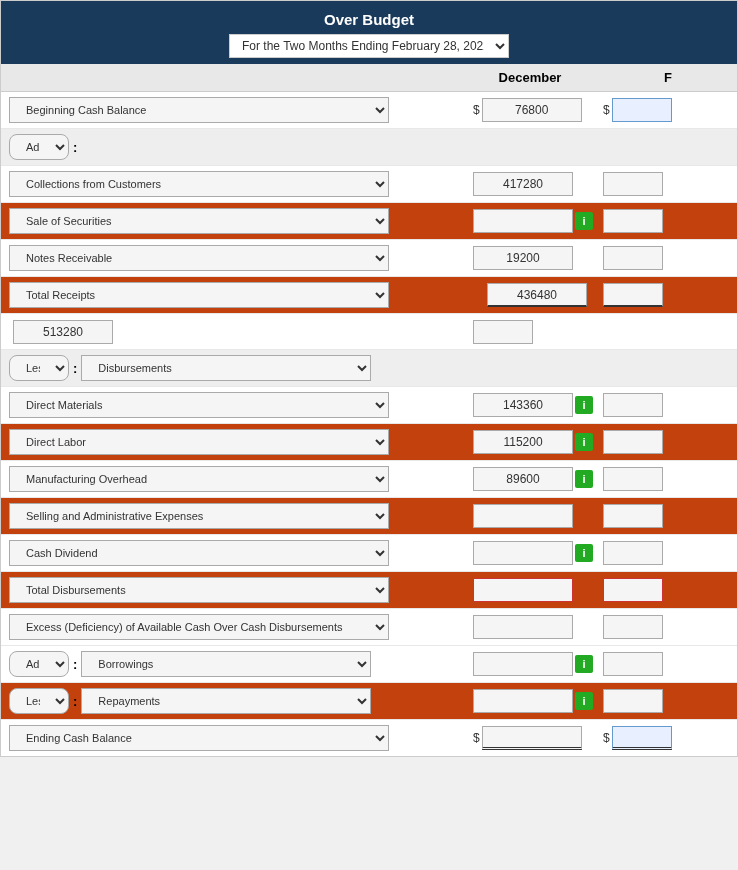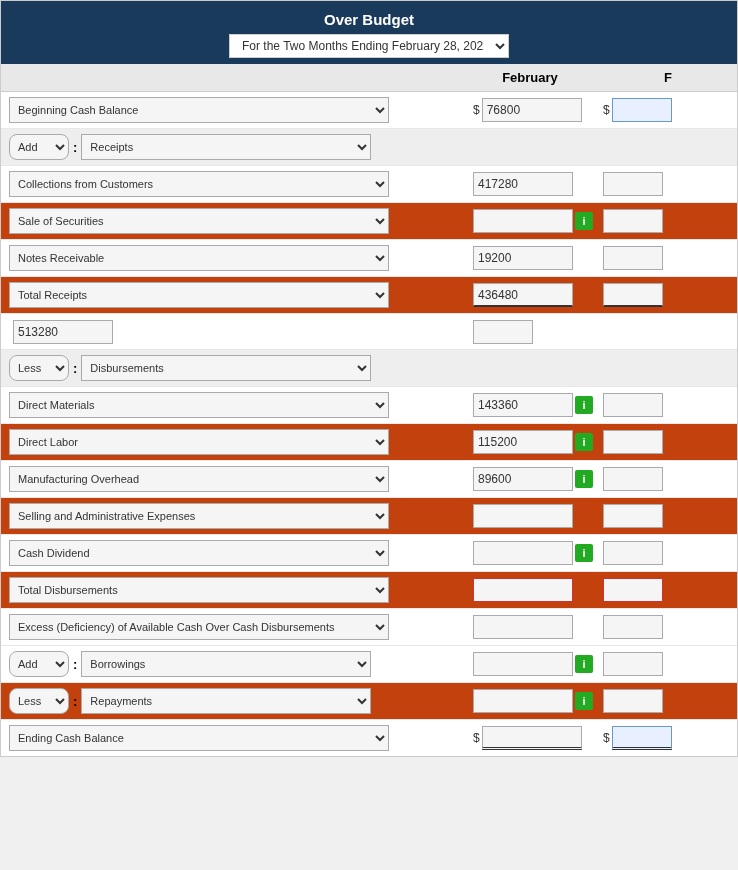--- a/index.html
+++ b/index.html
@@ -65,21 +65,21 @@
     }
     .label-cell {
       display: flex;
       align-items: center;
       gap: 4px;
     }
     select.row-select {
       border: 1px solid #aaa;
       background: #f5f5f5;
       font-size: 11px;
-      padding: 3px 4px;
+      padding: 3px 12px;
       height: 26px;
       color: #333;
     }
     select.row-select-wide {
       width: 380px;
     }
     select.row-select-narrow {
       width: 290px;
     }
     select.row-select-add {
@@ -97,21 +97,21 @@
     }
     .dollar {
       font-size: 12px;
       color: #333;
     }
     input.val-input {
       border: 1px solid #aaa;
       background: #f5f5f5;
       height: 24px;
       width: 100px;
-      text-align: left;
+      text-align: center;
       font-size: 12px;
       padding: 0 4px;
       color: #333;
     }
     input.val-input-blue {
       border: 1px solid #6699cc;
       background: #e8f0ff;
     }
     input.val-input-small {
       width: 60px;
@@ -153,21 +153,21 @@
     <div class="header-title">Over Budget</div>
     <div class="header-select-wrap">
       <select class="header-select">
         <option>For the Two Months Ending February 28, 2022</option>
       </select>
     </div>
   </div>
 
   <div class="col-headers">
     <div></div>
-    <div class="col-header-label">February</div>
+    <div class="col-header-label">December</div>
     <div class="col-header-label">F</div>
   </div>
 
   <div class="row">
     <div class="label-cell">
       <select class="row-select row-select-wide">
         <option>Beginning Cash Balance</option>
       </select>
     </div>
     <div class="second-col input-cell">
@@ -179,23 +179,20 @@
       <input class="val-input val-input-blue val-input-small" type="text" style="">
     </div>
   </div>
 
   <div class="row row-section">
     <div class="label-cell">
       <select class="row-select row-select-add">
         <option>Add</option>
       </select>
       <span class="colon">:</span>
-      <select class="row-select row-select-narrow">
-        <option>Receipts</option>
-      </select>
     </div>
     <div class="second-col"></div>
     <div class="third-col"></div>
   </div>
 
   <div class="row">
     <div class="label-cell">
       <select class="row-select row-select-wide">
         <option>Collections from Customers</option>
       </select>
@@ -237,21 +234,21 @@
     </div>
   </div>
 
   <div class="row row-alt">
     <div class="label-cell">
       <select class="row-select row-select-wide">
         <option>Total Receipts</option>
       </select>
     </div>
     <div class="second-col input-cell">
-      <input class="val-input" type="text" value="436480" style="border-bottom: 2px solid rgb(51, 51, 51);">
+      <input class="val-input" type="text" value="436480" style="border-bottom: 2px solid rgb(51, 51, 51); margin-left: 14px;">
     </div>
     <div class="third-col input-cell">
       <input class="val-input val-input-small" type="text" style="border-bottom: 2px solid rgb(51, 51, 51);">
     </div>
   </div>
 
   <div class="row">
     <div class="second-col input-cell">
       <input class="val-input" type="text" value="513280" style="">
     </div>

